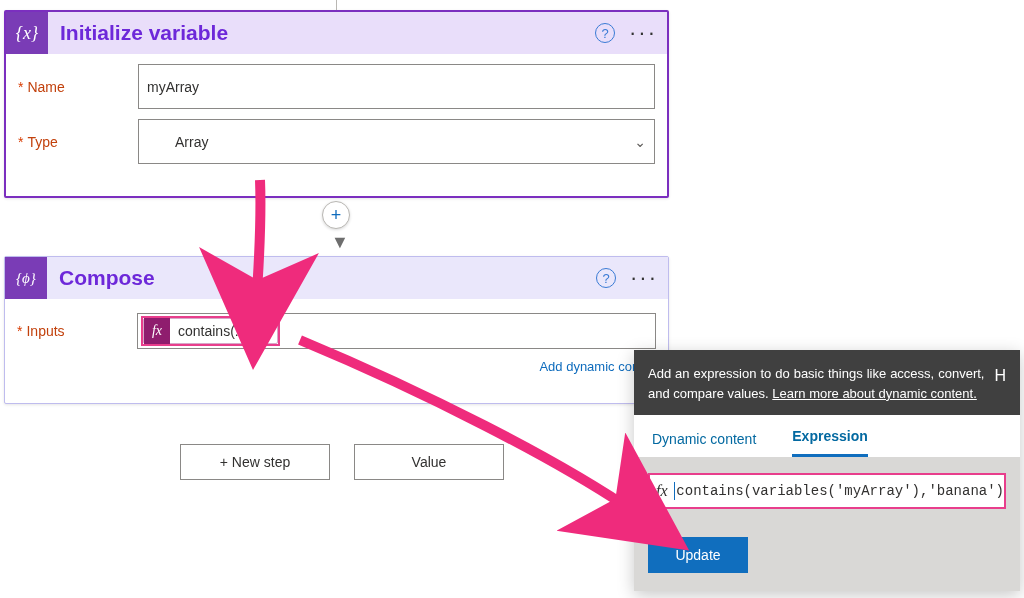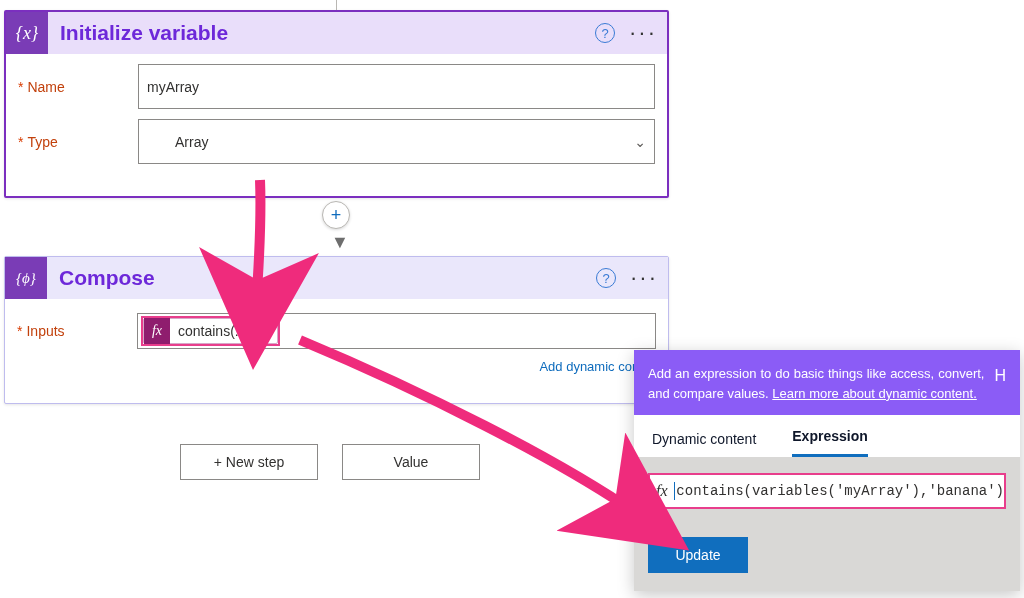--- a/index.html
+++ b/index.html
@@ -108,45 +108,45 @@
   .add-dyn {
     text-align: right; color:#0f6cbd; font-size:13px;
     padding-right: 6px; cursor:pointer; margin-top:6px;
   }
 
   
   .footer-btns {
     position:absolute; left:180px; top:444px; display:flex; gap: 24px;
   }
   .foot-btn {
-    width:138px; height:36px; border:1px solid #8a8886; background:#fff;
+    width:150px; height:36px; border:1px solid #8a8886; background:#fff;
     display:flex;align-items:center;justify-content:center;
     font-size:14px; cursor:pointer;
   }
 
   
   .popup {
     position:absolute; left:634px; top:350px; width:386px;
     box-shadow: 0 4px 16px rgba(0,0,0,.22);
     background:#fff;
   }
   .popup-blue {
-    background:#8b5cf6; color:#fff; padding:14px 14px 12px 14px;
+    background:#404040; color:#fff; padding:14px 14px 12px 14px;
     font-size:13px; line-height:1.5; text-align:justify;
     display:flex; justify-content: space-between; gap:10px;
   }
   .popup-blue .txt { flex:1; }
   .popup-blue a { color:#fff; text-decoration: underline; cursor:pointer;}
   .popup-blue .hbtn { color:#fff; font-size:16px; cursor:pointer; }
 
   .popup-tabs {
     display:flex; gap:36px; padding: 0 18px; height:42px; align-items:flex-end;
     font-size:14px;
   }
-  .popup-tabs .tab { padding-bottom:10px; cursor:pointer; color:#0f172a; }
+  .popup-tabs .tab { padding-bottom:10px; cursor:pointer; color:#0369a1; }
   .popup-tabs .active { font-weight:600; border-bottom: 3px solid #106ebe; margin-top: 19px; }
 
   .expr-area {
     background:#d9d8d6; padding: 16px 14px 18px 14px;
   }
   .expr-row {
     border: 2px solid #e83e8c;
     background:#fff;
     display:flex; align-items:center; height:36px;
     font-family: Consolas, "Courier New", monospace;

